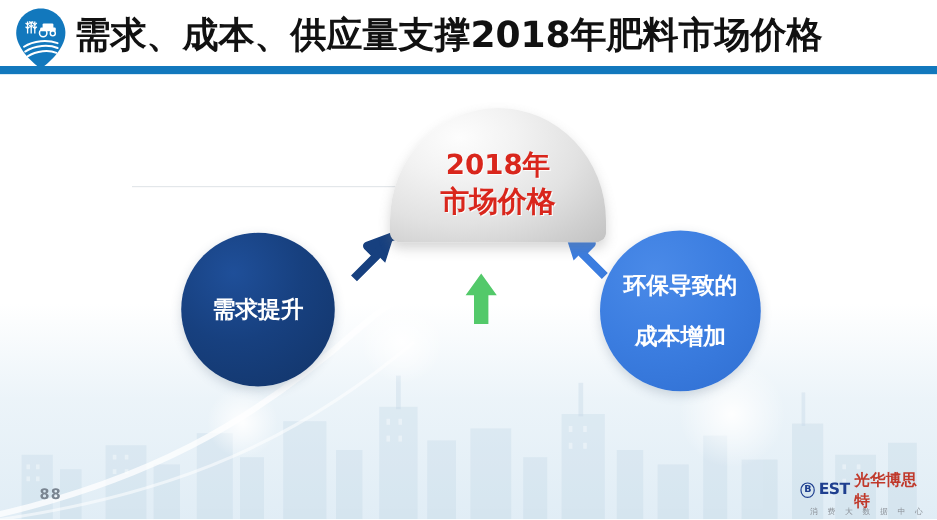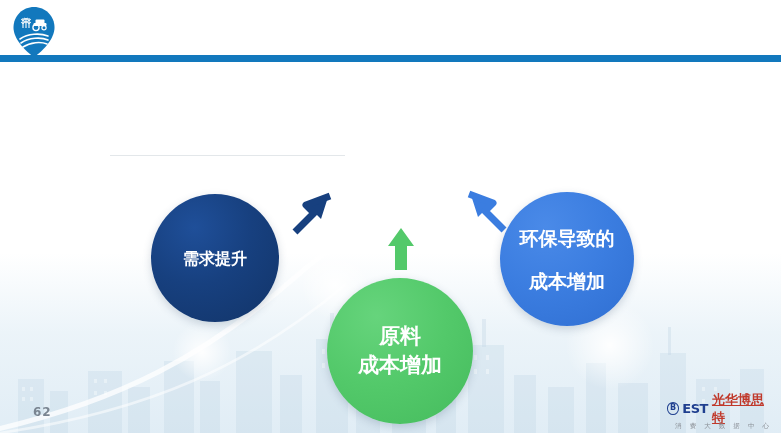--- a/index.html
+++ b/index.html
@@ -81,21 +81,21 @@
   
   .bubble{
     position:absolute;border-radius:50%;
     display:flex;flex-direction:column;align-items:center;justify-content:center;
     color:#ffffff;font-weight:bold;text-align:center;
     box-shadow:0 3px 9px rgba(60,80,110,.22);
   }
   .b-demand{
     left:151px;top:132px;width:128px;height:128px;
     background:radial-gradient(circle at 34% 26%,#1f4f99 0%,#17407f 45%,#123468 100%);
-    font-size:16px;line-height:25px;
+    font-size:19px;line-height:25px;
   }
   .b-supply{
     left:500px;top:130px;width:134px;height:134px;
     background:radial-gradient(circle at 34% 26%,#4a8ae8 0%,#3b7de0 48%,#2f6ed1 100%);
     font-size:19px;line-height:26px;gap:17px;
   }
   .b-cost{
     left:327px;top:216px;width:146px;height:146px;
     background:radial-gradient(circle at 34% 26%,#66d47c 0%,#53c96a 48%,#45bb5d 100%);
     font-size:21px;line-height:29px;
@@ -116,21 +116,21 @@
   .fl-row1{display:flex;align-items:center;height:17px;}
   .fl-b{
     width:13px;height:13px;border-radius:50%;
     border:1.7px solid #1f3f8f;box-sizing:border-box;
     color:#1f3f8f;font-size:8px;font-weight:bold;line-height:10px;text-align:center;
   }
   .fl-est{
     color:#1f3f8f;font-size:13px;font-weight:bold;letter-spacing:-.5px;margin-left:3px;
   }
   .fl-cn{
-    color:#c0392b;font-size:13px;font-weight:bold;margin-left:4px;letter-spacing:0px;text-decoration:underline;
+    color:#c0392b;font-size:13px;font-weight:bold;margin-left:4px;letter-spacing:0px;
   }
   .fl-row2{
     color:#8a8f96;font-size:6.5px;letter-spacing:3px;text-align:right;
     margin-top:5px;padding-right:1px;
   }
 </style>
 </head>
 <body>
 
 <div class="slide">
@@ -161,20 +161,21 @@
         <circle cx="32" cy="21.8" r="2.1" fill="none" stroke="#ffffff" stroke-width="1.2"></circle>
 
         <g stroke="#ffffff" stroke-width="1.6" fill="none" stroke-linecap="round">
           <path d="M8 33 C16 27.5 28 27 36 30"></path>
           <path d="M9 37 C17 31.5 29 31 36 34"></path>
           <path d="M11 41 C18.5 36 29 35.5 35 38"></path>
         </g>
       </svg>
     </div>
 
+    <div class="title">需求、成本、供应量支撑2018年肥料市场价格</div>
     <div class="header-rule"></div>
   </div>
 
   <div class="canvas">
 
     <div class="city-wash"></div>
 
     <svg class="city" viewBox="0 0 781 150" preserveAspectRatio="none">
       <g fill="#b9cfe0" opacity=".55">
         <rect x="18" y="96" width="26" height="54"></rect>
@@ -245,38 +246,40 @@
 
     <svg class="arrow" style="left:466px;top:125px;" width="48" height="46">
       <path d="M40 41 L21 22 L29 14 L4 5 L12 30 L20 22 L40 41 Z" fill="#3b7de0"></path>
       <path d="M38 43 L19 24 L27 16 L3 7" fill="none" stroke="#3b7de0" stroke-width="7" stroke-linejoin="round"></path>
     </svg>
 
     <svg class="arrow" style="left:386px;top:164px;" width="30" height="46">
       <path d="M15 2 L28 20 L21 20 L21 44 L9 44 L9 20 L2 20 Z" fill="#53c96a"></path>
     </svg>
 
+    <div class="dome">
+      <div class="dome-text">
+        <div class="dome-line">2018年</div>
+        <div class="dome-line l2">市场价格</div>
+      </div>
+    </div>
 
     <div class="bubble b-demand">
       <span>需求提升</span>
     </div>
 
     <div class="bubble b-supply">
       <span>环保导致的</span>
       <span>成本增加</span>
     </div>
 
-    <div class="bubble b-cost">
-      <span>原料</span>
-      <span>成本增加</span>
-    </div>
 
   </div>
 
-  <div class="page-num">62</div>
+  <div class="page-num">88</div>
 
   <div class="footer-logo">
     <div class="fl-row1">
       <div class="fl-b">B</div>
       <div class="fl-est">EST</div>
       <div class="fl-cn">光华博思特</div>
     </div>
     <div class="fl-row2">消 费 大 数 据 中 心</div>
   </div>
 

